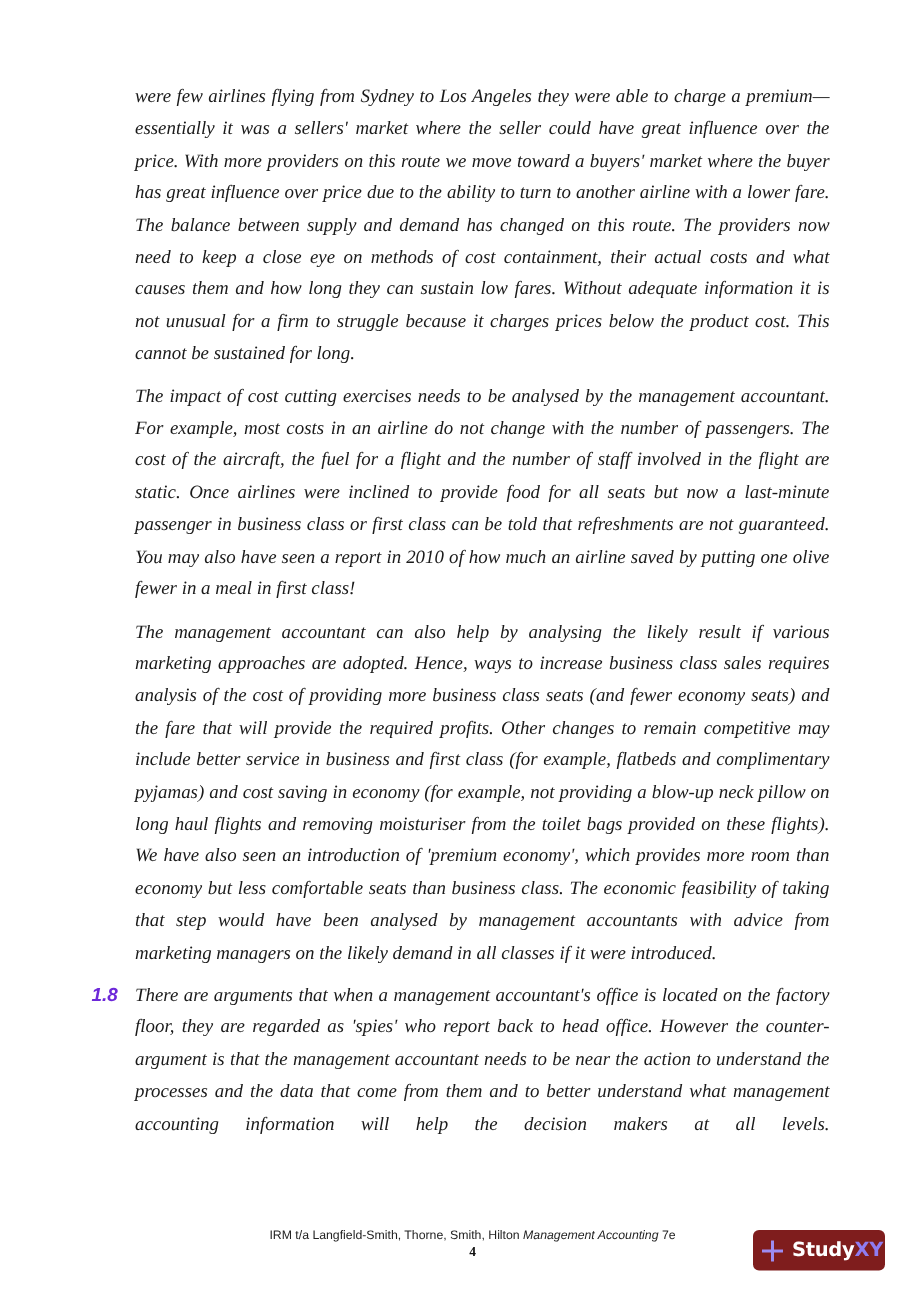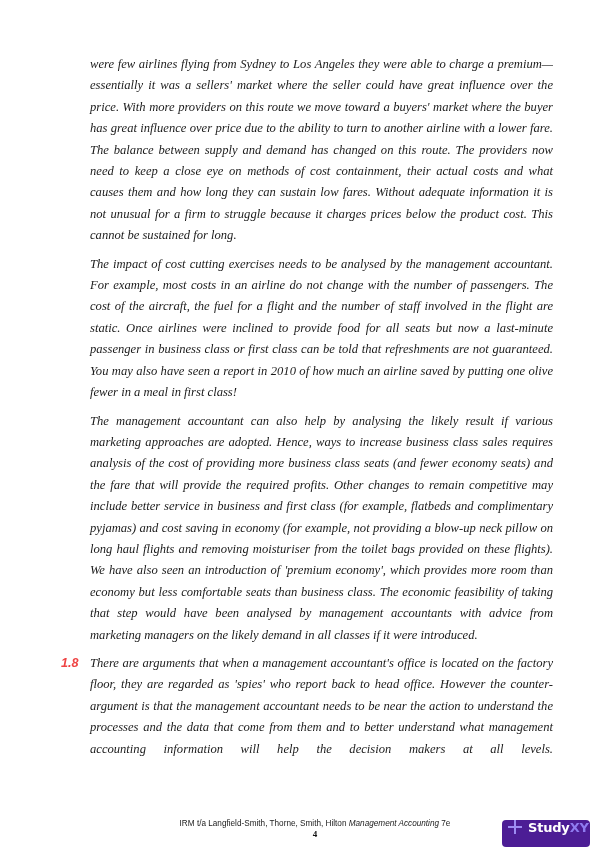--- a/index.html
+++ b/index.html
@@ -37,21 +37,21 @@
       margin-top: 6px;
     }
     .num-label {
       position: absolute;
       left: -29px;
       top: 0;
       font-family: "Liberation Sans", "DejaVu Sans", sans-serif;
       font-weight: bold;
       font-size: 12.6px;
       line-height: 21.4px;
-      color: #ef4444;
+      color: #6d28d9;
     }
     .footer {
       position: absolute;
       left: 0;
       top: 818px;
       width: 612px;
       height: 40px;
     }
     .footer-citation {
       position: absolute;
@@ -76,23 +76,24 @@
       line-height: 11px;
       text-align: center;
       color: #111;
     }
     .brand-badge {
       position: absolute;
       left: 502px;
       top: 2px;
       width: 88px;
       height: 27px;
-      background: #4c1d95;
+      background: #7f1d1d;
       border-radius: 4px;
       display: flex;
+      align-items: center;
       box-sizing: border-box;
       padding-left: 6px;
     }
     .brand-plus {
       width: 14px;
       height: 14px;
       position: relative;
       margin-right: 6px;
     }
     .brand-plus::before, .brand-plus::after {

